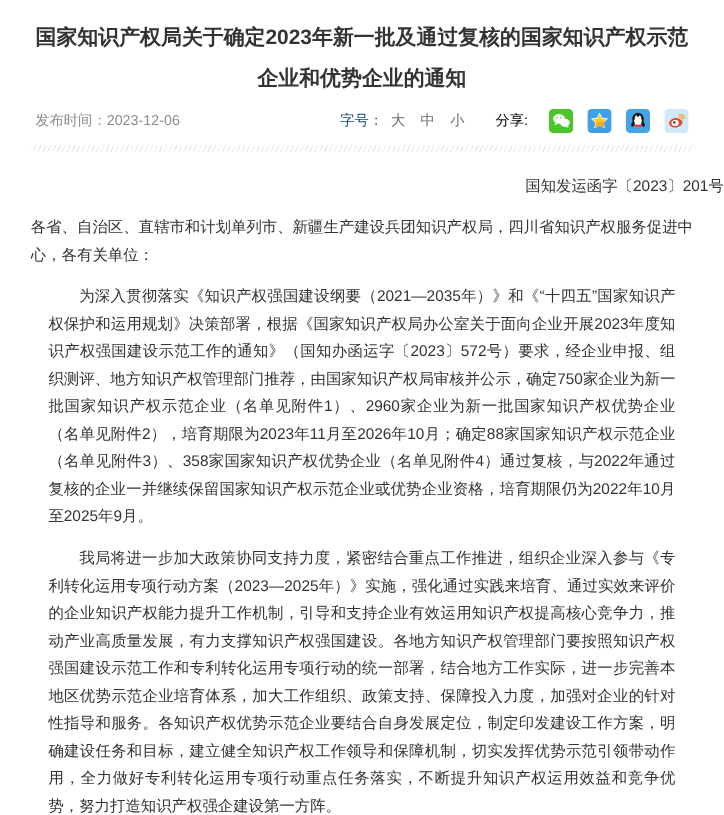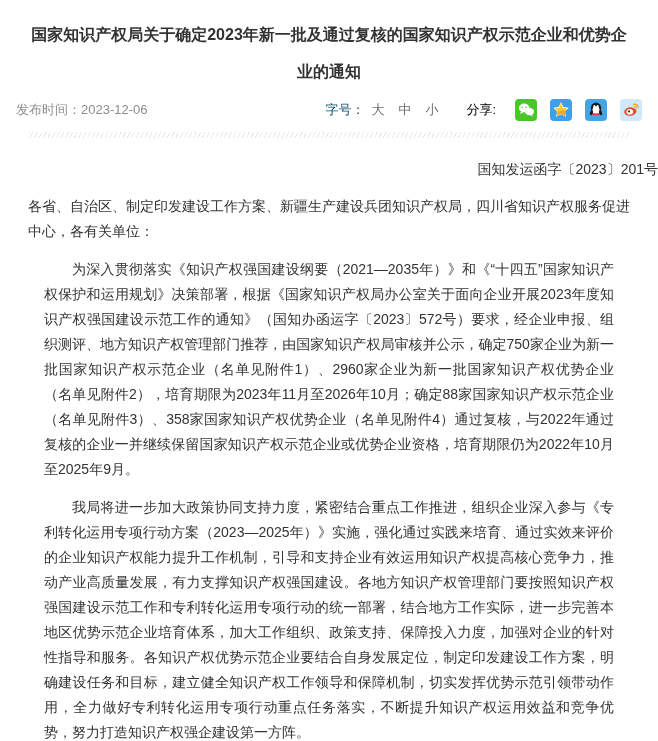--- a/index.html
+++ b/index.html
@@ -5,28 +5,28 @@
   html,body{margin:0;padding:0;}
   body{
     width:658px;height:741px;background:#ffffff;overflow:hidden;
     font-family:"Liberation Sans","DejaVu Sans",sans-serif;
     -webkit-font-smoothing:antialiased;
   }
   .page{padding-top:12px;position:relative;width:658px;height:729px;}
 
   
   .title{
-    font-size:16px;line-height:37px;font-weight:700;color:#333;
+    font-size:19px;line-height:37px;font-weight:700;color:#333;
     text-align:center;margin:4px auto 6px;max-width:606px;
   }
 
   
   .meta-bar{
     display:flex;justify-content:space-between;align-items:center;
-    padding:0 16px;height:28px;font-size:13px;color:#8c8c8c;margin-top:4px;
+    padding:0 32px;height:28px;font-size:13px;color:#8c8c8c;margin-top:4px;
   }
   .meta-left span{color:#8c8c8c;}
   .meta-right{display:flex;align-items:center;}
   .meta-label{color:#0c4a6e;}
   .fs-btn{color:#6b6b6b;text-decoration:none;margin:0 7px;cursor:pointer;}
   .share-label{margin-left:21px;margin-right:6px;color:#000000;}
   .share-btn{width:22px;height:22px;margin-left:13px;display:inline-block;cursor:pointer;}
   .share-btn svg{display:block;}
 
   
@@ -102,19 +102,19 @@
         </svg>
       </a>
     </div>
   </div>
 
   <div class="divider"></div>
 
   <div class="doc-number">国知发运函字〔2023〕201号</div>
 
   <div class="body-text">
-    <p class="salutation">各省、自治区、制定印发建设工作方案、新疆生产建设兵团知识产权局，四川省知识产权服务促进中心，各有关单位：</p>
+    <p class="salutation">各省、自治区、直辖市和计划单列市、新疆生产建设兵团知识产权局，四川省知识产权服务促进中心，各有关单位：</p>
     <p class="para">为深入贯彻落实《知识产权强国建设纲要（2021—2035年）》和《“十四五”国家知识产权保护和运用规划》决策部署，根据《国家知识产权局办公室关于面向企业开展2023年度知识产权强国建设示范工作的通知》（国知办函运字〔2023〕572号）要求，经企业申报、组织测评、地方知识产权管理部门推荐，由国家知识产权局审核并公示，确定750家企业为新一批国家知识产权示范企业（名单见附件1）、2960家企业为新一批国家知识产权优势企业（名单见附件2），培育期限为2023年11月至2026年10月；确定88家国家知识产权示范企业（名单见附件3）、358家国家知识产权优势企业（名单见附件4）通过复核，与2022年通过复核的企业一并继续保留国家知识产权示范企业或优势企业资格，培育期限仍为2022年10月至2025年9月。</p>
     <p class="para">我局将进一步加大政策协同支持力度，紧密结合重点工作推进，组织企业深入参与《专利转化运用专项行动方案（2023—2025年）》实施，强化通过实践来培育、通过实效来评价的企业知识产权能力提升工作机制，引导和支持企业有效运用知识产权提高核心竞争力，推动产业高质量发展，有力支撑知识产权强国建设。各地方知识产权管理部门要按照知识产权强国建设示范工作和专利转化运用专项行动的统一部署，结合地方工作实际，进一步完善本地区优势示范企业培育体系，加大工作组织、政策支持、保障投入力度，加强对企业的针对性指导和服务。各知识产权优势示范企业要结合自身发展定位，制定印发建设工作方案，明确建设任务和目标，建立健全知识产权工作领导和保障机制，切实发挥优势示范引领带动作用，全力做好专利转化运用专项行动重点任务落实，不断提升知识产权运用效益和竞争优势，努力打造知识产权强企建设第一方阵。</p>
 
   </div>
 
 </div>
 
 </body></html>

